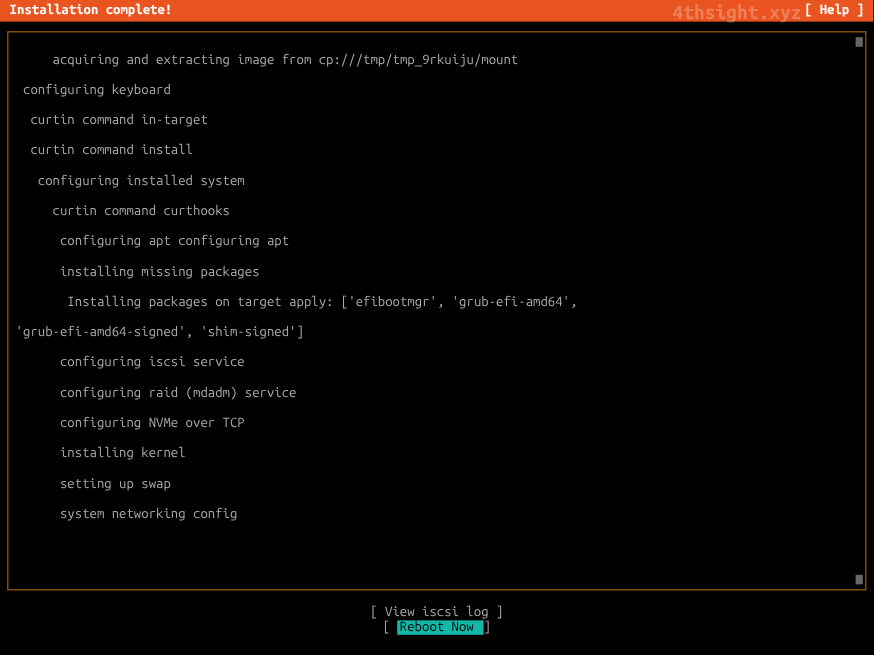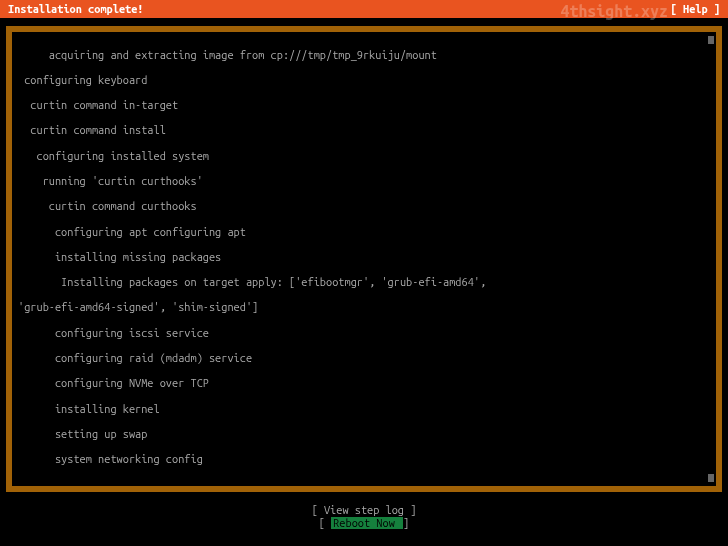--- a/index.html
+++ b/index.html
@@ -35,21 +35,21 @@
       color: rgba(255,255,255,0.25);
       font-size: 16px;
       font-weight: bold;
       z-index: 2;
       pointer-events: none;
     }
     .content-wrap {
       padding: 8px 6px 0 6px;
     }
     .log-box {
-      border: 6px solid #a16207;
+      border: 1px solid #a16207;
       width: 100%;
       height: 466px;
       padding: 4px 6px;
       color: #aaa;
       overflow: hidden;
       position: relative;
       white-space: pre;
       font-size: 11px;
     }
     .scrollbar {
@@ -75,21 +75,21 @@
     }
     .footer-buttons {
       text-align: center;
       margin-top: 12px;
       font-size: 11px;
     }
     .btn-log {
       color: #aaa;
     }
     .btn-reboot {
-      background: #15803d;
+      background: #14b8a6;
       color: #000;
       padding: 0 2px;
     }
     .reboot-brackets {
       color: #aaa;
     }
     .log-line {
       display: block;
     }
   </style>
@@ -103,21 +103,20 @@
 
 <div class="watermark">4thsight.xyz</div>
 
 <div class="content-wrap">
   <div class="log-box">
 <span class="log-line">     acquiring and extracting image from cp:///tmp/tmp_9rkuiju/mount</span>
 <span class="log-line"> configuring keyboard</span>
 <span class="log-line">  curtin command in-target</span>
 <span class="log-line">  curtin command install</span>
 <span class="log-line">   configuring installed system</span>
-<span class="log-line">    running 'curtin curthooks'</span>
 <span class="log-line">     curtin command curthooks</span>
 <span class="log-line">      configuring apt configuring apt</span>
 <span class="log-line">      installing missing packages</span>
 <span class="log-line">       Installing packages on target apply: ['efibootmgr', 'grub-efi-amd64',</span>
 <span class="log-line">'grub-efi-amd64-signed', 'shim-signed']</span>
 <span class="log-line">      configuring iscsi service</span>
 <span class="log-line">      configuring raid (mdadm) service</span>
 <span class="log-line">      configuring NVMe over TCP</span>
 <span class="log-line">      installing kernel</span>
 <span class="log-line">      setting up swap</span>
@@ -143,16 +142,16 @@
 
 
 
     <div class="scrollbar">
       <div class="scroll-handle-top"></div>
       <div class="scroll-handle-bottom"></div>
     </div>
   </div>
 
   <div class="footer-buttons">
-    <div><span class="btn-log">[ View step log ]</span></div>
+    <div><span class="btn-log">[ View iscsi log ]</span></div>
     <div><span class="reboot-brackets">[ </span><span class="btn-reboot">Reboot Now    </span><span class="reboot-brackets"> ]</span></div>
   </div>
 </div>
 
 </body></html>

